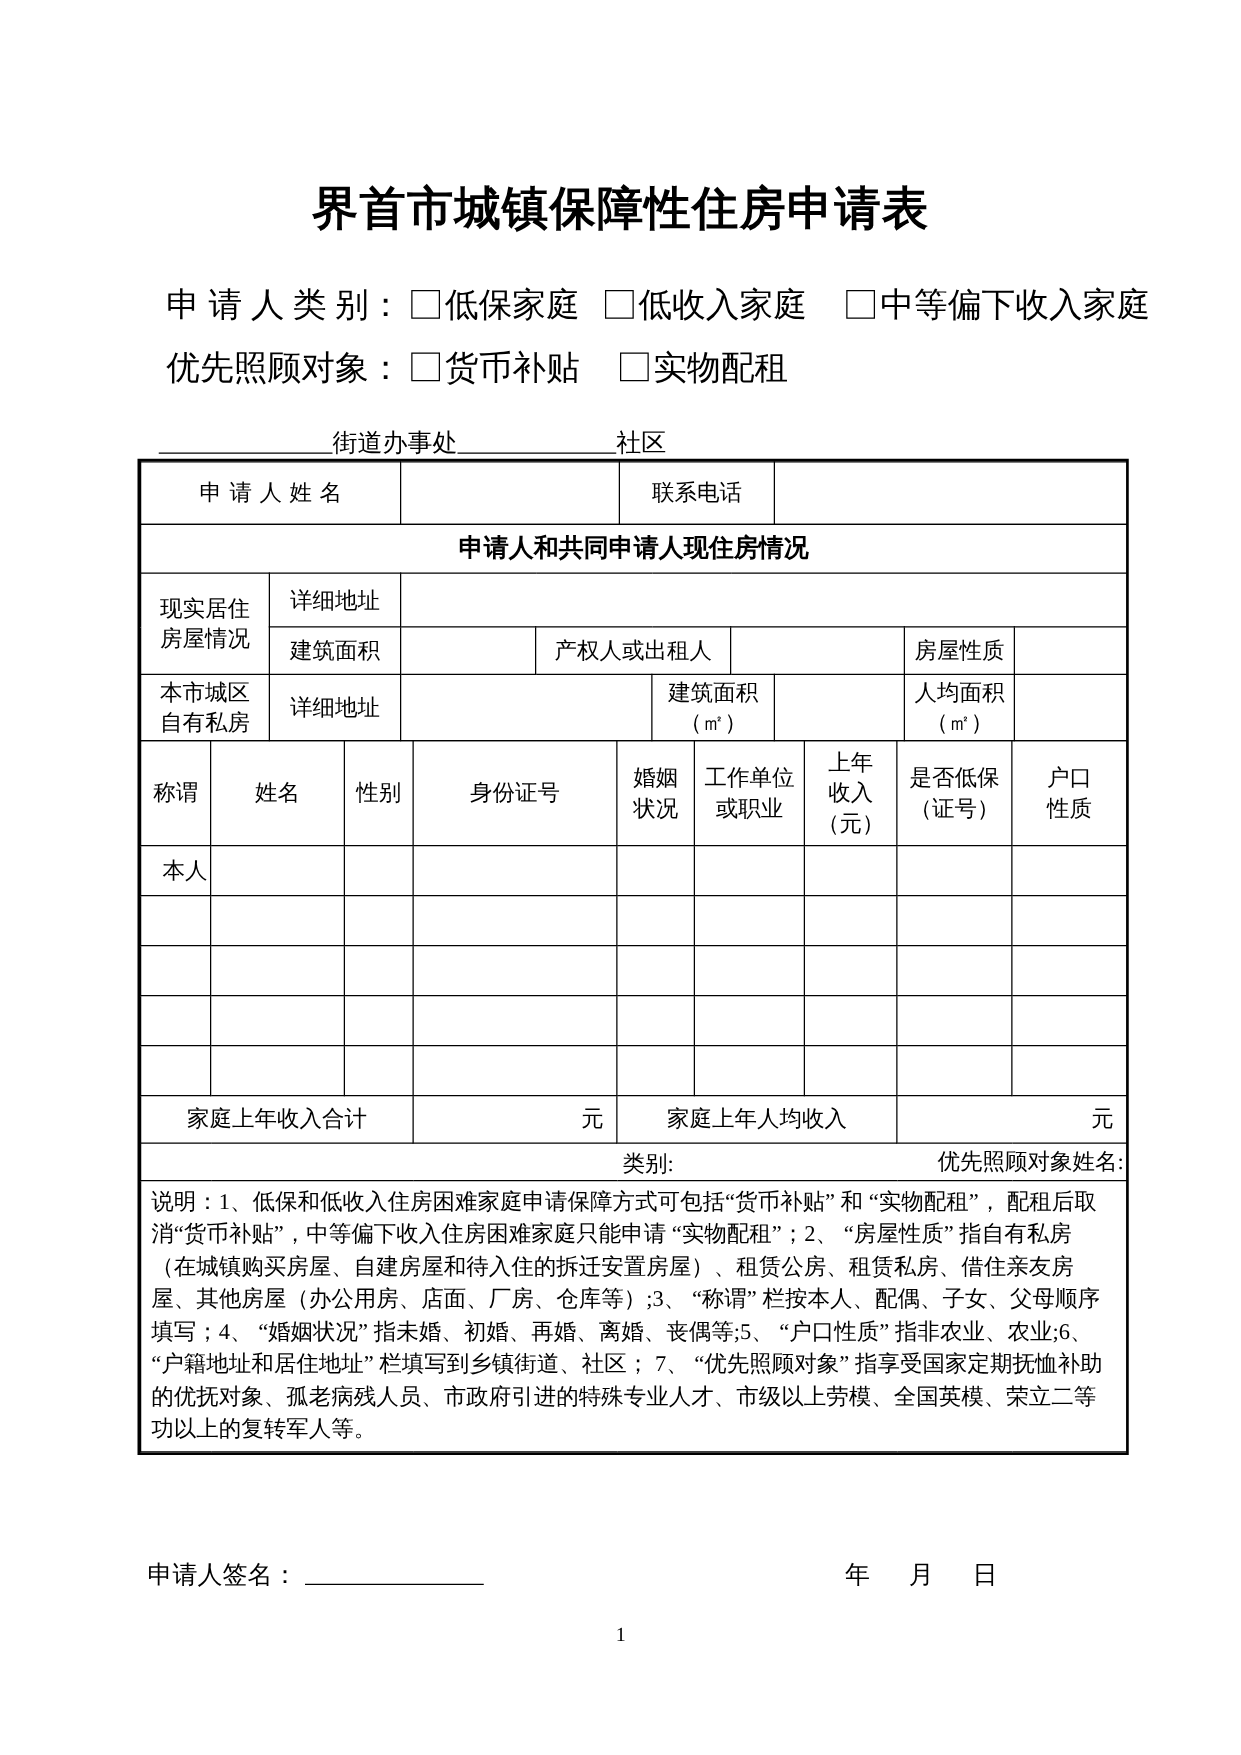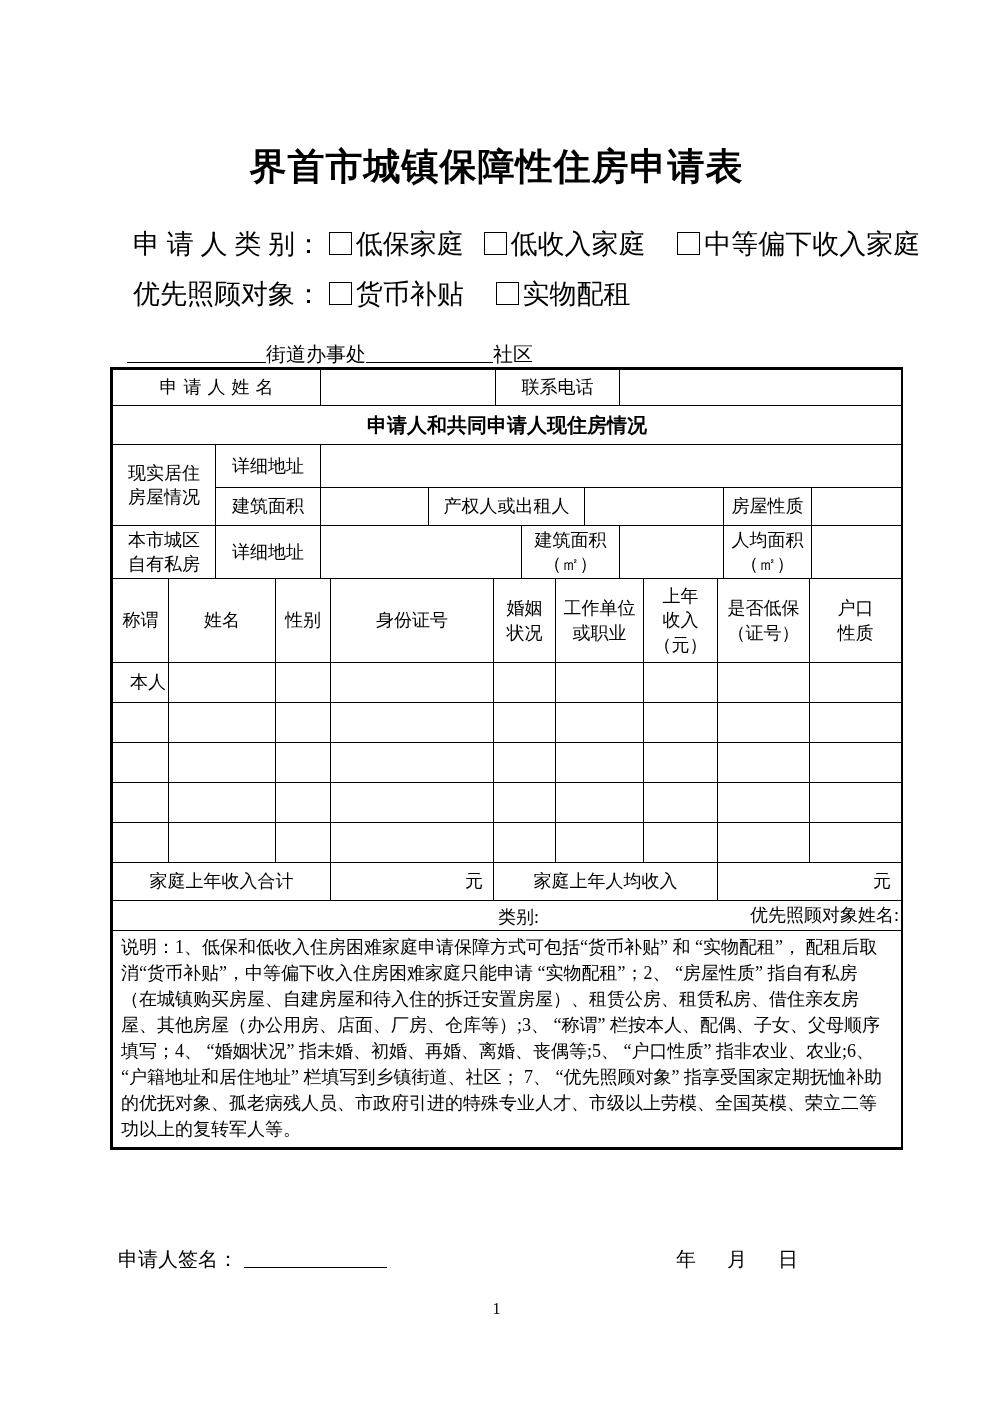--- a/index.html
+++ b/index.html
@@ -47,21 +47,21 @@
     border:1px solid #000;
     text-align:center;vertical-align:middle;
     font-size:18px;line-height:1.35;
     padding:1px 2px;overflow:hidden;
   }
   td.hdr{font-weight:bold;font-size:20px;}
   td.pre{white-space:pre-line;}
   td.sp{letter-spacing:6px;text-indent:6px;}
   td.yuan{text-align:right;padding-right:10px;}
   td.left{text-align:right;padding-left:8px;}
-  tr.rA{height:36px;} tr.rB{height:40px;}
+  tr.rA{height:50px;} tr.rB{height:40px;}
   tr.rC{height:39px;} tr.rD{height:43px;} tr.rE{height:38px;} tr.rF{height:53px;}
   tr.rG{height:42px;} tr.rH{height:84px;} tr.rI{height:40px;}
   tr.rN{height:38px;} tr.rO{height:30px;}
   .prio-cell{position:relative;}
   .prio-cat{position:absolute;left:385px;top:4px;}
   .notes{
     text-align:left;font-size:18px;line-height:26px;
     padding:3px 8px 5px 8px;white-space:normal;
   }
   

